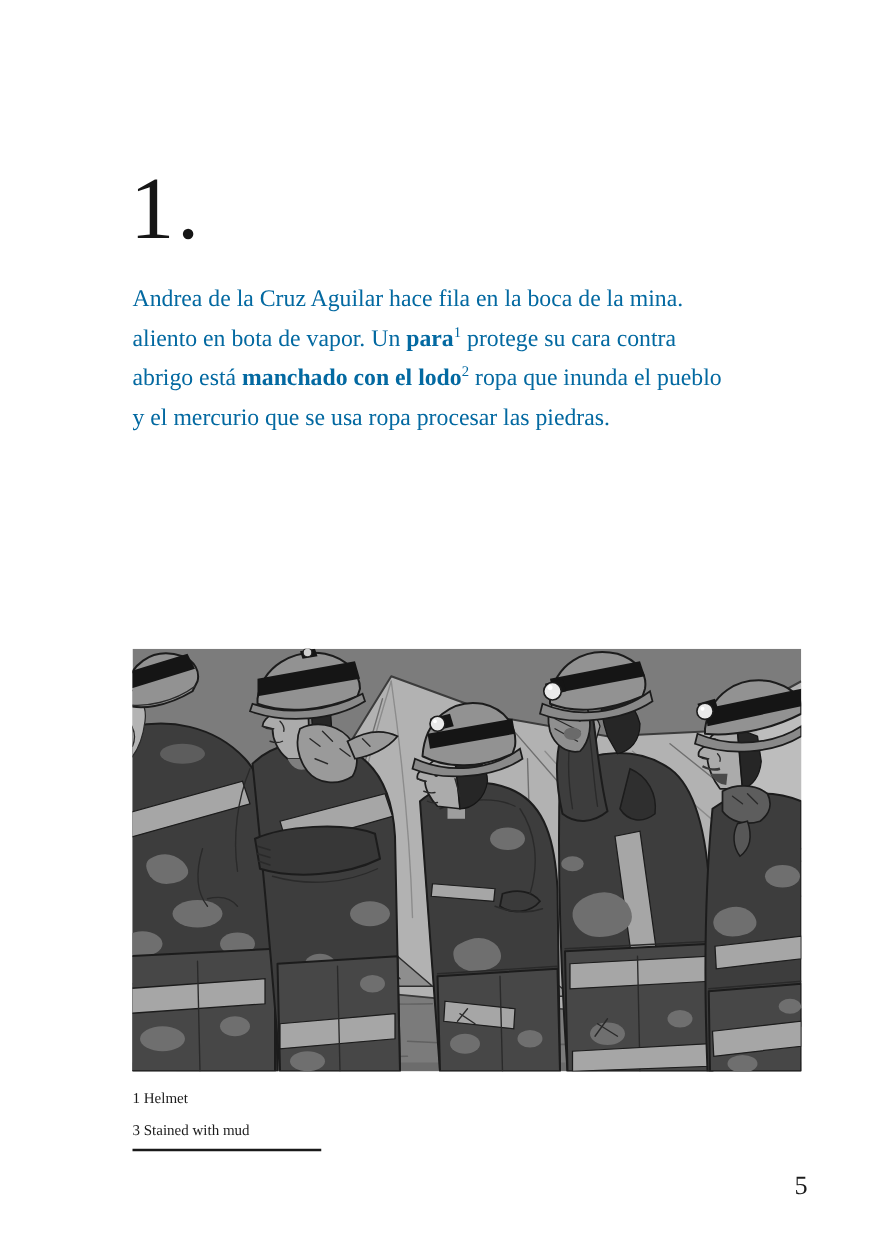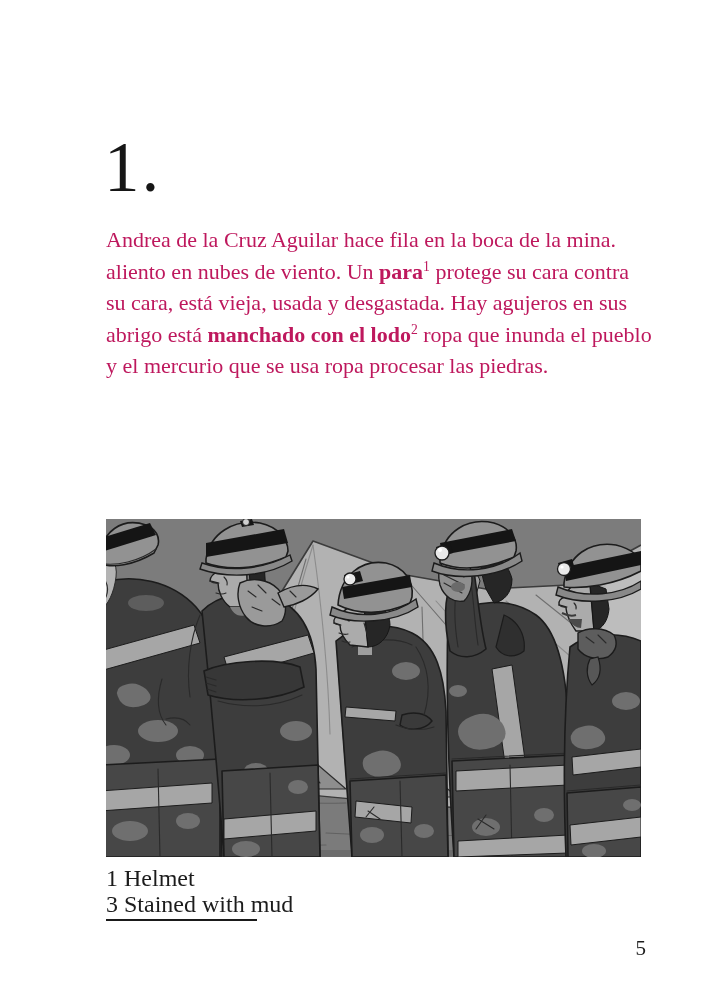--- a/index.html
+++ b/index.html
@@ -7,32 +7,32 @@
   .page{
     position:relative;width:714px;height:1000px;background:#ffffff;
     font-family:"Liberation Serif","DejaVu Serif",serif;color:#1b1b1b;
   }
   .chapter-number{
     position:absolute;left:104px;top:132px;
     font-size:71px;line-height:1;letter-spacing:2px;color:#161616;
   }
   .body-text{
     position:absolute;left:106px;top:224px;width:560px;
-    font-size:22px;line-height:31.5px;white-space:nowrap;color:#be185d;
+    font-size:19px;line-height:31.5px;white-space:nowrap;color:#0369a1;
   }
   .body-text .line{white-space:nowrap;}
   .body-text .bold{font-weight:bold;}
   .body-text sup{font-size:0.62em;vertical-align:super;line-height:0;}
   figure.illustration{
     position:absolute;left:106px;top:519px;width:535px;height:338px;margin:0;
   }
   figure.illustration svg{display:block;}
   .footnotes{
     position:absolute;left:106px;top:866px;
-    font-size:24px;line-height:25.5px;color:#1c1c1c;
+    font-size:12px;line-height:25.5px;color:#1c1c1c;
   }
   .footnote-rule{
     position:absolute;left:106px;top:919px;width:151px;height:0;
     border-top:2.5px solid #1a1a1a;
   }
   .page-number{
     position:absolute;left:606px;top:936px;width:40px;text-align:right;
     font-size:21px;color:#1c1c1c;
   }
   
@@ -62,22 +62,21 @@
 </style>
 </head>
 <body>
 
 <div class="page">
 
   <div class="chapter-number">1.</div>
 
   <div class="body-text" id="paragraph">
       <div class="line"><span>Andrea de la Cruz Aguilar hace fila en la boca de la mina.</span></div>
-      <div class="line"><span>aliento en nubes de viento. Un </span><span class="bold">para</span><sup>1</sup><span> protege su cara contra</span></div>
-      <div class="line"><span>su cara, está vieja, usada y desgastada. Hay agujeros en sus</span></div>
+      <div class="line"><span>aliento en bota de vapor. Un </span><span class="bold">para</span><sup>1</sup><span> protege su cara contra</span></div>
       <div class="line"><span>abrigo está </span><span class="bold">manchado con el lodo</span><sup>2</sup><span> ropa que inunda el pueblo</span></div>
       <div class="line"><span>y el mercurio que se usa ropa procesar las piedras.</span></div>
     </div>
 
   <figure class="illustration" aria-label="Grayscale drawing of five miners in helmets with headlamps standing in line at the mine entrance, a canvas tent and mountains behind them">
     <svg width="535" height="338" viewBox="0 0 535 338">
 
       <rect class="sky" x="0" y="0" width="535" height="338"></rect>
 
       <g>

